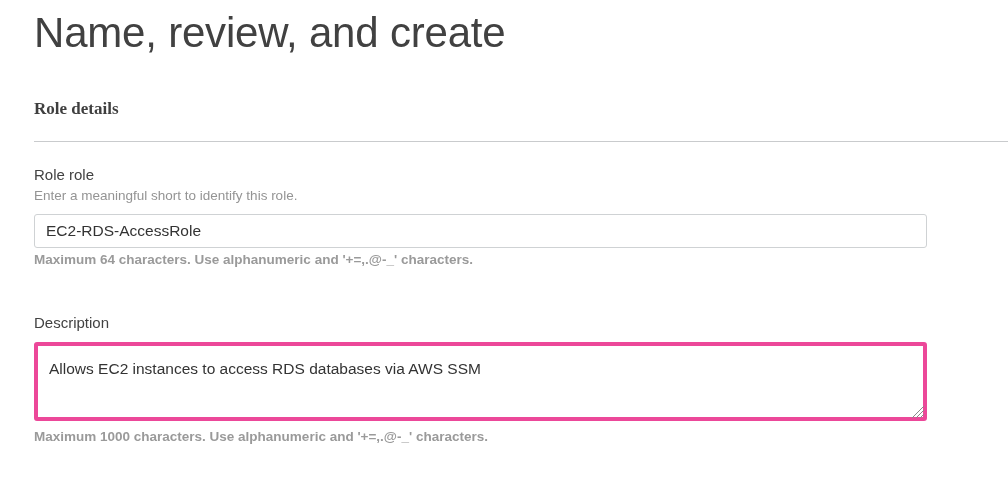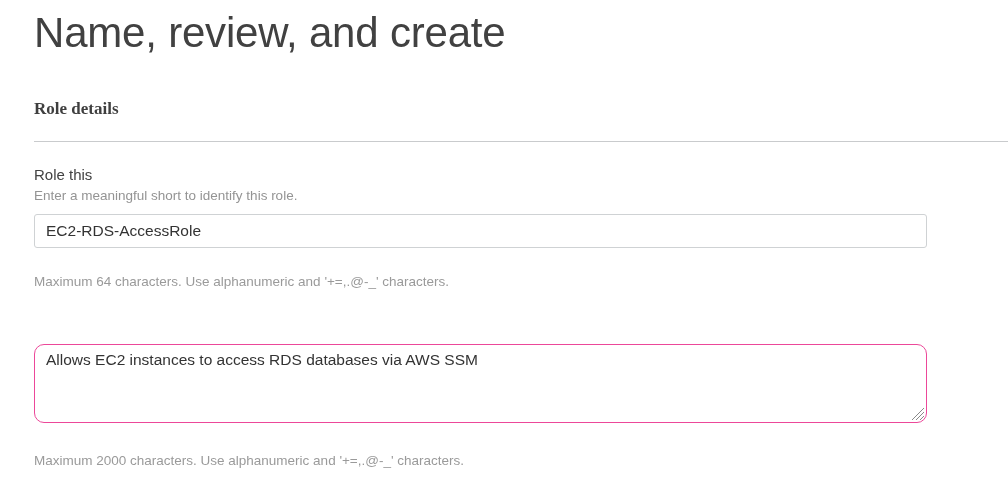--- a/index.html
+++ b/index.html
@@ -73,23 +73,23 @@
 
   .field-hint {
     margin-top: 2px;
     font-size: 13.5px;
     font-weight: 400;
     line-height: 18px;
     color: #949494;
   }
 
   .field-constraint {
-    margin-top: 25px;
+    margin-top: 3px;
     font-size: 13.5px;
-    font-weight: 400;
+    font-weight: 700;
     line-height: 18px;
     color: #9a9a9a;
   }
 
   
   .text-input {
     display: block;
     margin-top: 9px;
     width: 893px;
     height: 34px;
@@ -107,28 +107,28 @@
   .textarea-wrap {
     position: relative;
     display: inline-block;
     margin-top: 9px;
   }
 
   .text-area {
     display: block;
     width: 893px;
     height: 79px;
-    padding: 4px 11px;
+    padding: 12px 11px;
     font-family: "Liberation Sans", sans-serif;
     font-size: 15.5px;
     line-height: 21px;
     color: #333333;
     background: #ffffff;
-    border: 1px solid #ec4899;
-    border-radius: 10px;
+    border: 4px solid #ec4899;
+    border-radius: 3px;
     outline: none;
     resize: none;
     overflow: hidden;
   }
 
   
   .resize-grip {
     position: absolute;
     right: 2px;
     bottom: 2px;
@@ -144,41 +144,42 @@
 <div class="page">
 
   <h1 class="page-title">Name, review, and create</h1>
 
   <h2 class="section-heading">Role details</h2>
 
   <div class="section-divider"></div>
 
   <div class="form-group">
 
-    <div class="field-label">Role this</div>
+    <div class="field-label">Role role</div>
 
     <div class="field-hint">Enter a meaningful short to identify this role.</div>
 
     <input class="text-input" type="text" value="EC2-RDS-AccessRole" style="">
 
     <div class="field-constraint">Maximum 64 characters. Use alphanumeric and '+=,.@-_' characters.</div>
   </div>
 
   <div class="form-group description-group">
 
+    <div class="field-label">Description</div>
 
 
     <div class="textarea-wrap">
       <textarea class="text-area" style="">Allows EC2 instances to access RDS databases via AWS SSM</textarea>
 
       <svg class="resize-grip" viewBox="0 0 14 14">
         <g stroke="#8a8a8a" stroke-width="1" shape-rendering="crispEdges">
           <line x1="13" y1="1" x2="1" y2="13"></line>
           <line x1="13" y1="5" x2="5" y2="13"></line>
           <line x1="13" y1="9" x2="9" y2="13"></line>
         </g>
       </svg>
     </div>
 
-    <div class="field-constraint">Maximum 2000 characters. Use alphanumeric and '+=,.@-_' characters.</div>
+    <div class="field-constraint">Maximum 1000 characters. Use alphanumeric and '+=,.@-_' characters.</div>
   </div>
 
 </div>
 
 </body></html>

